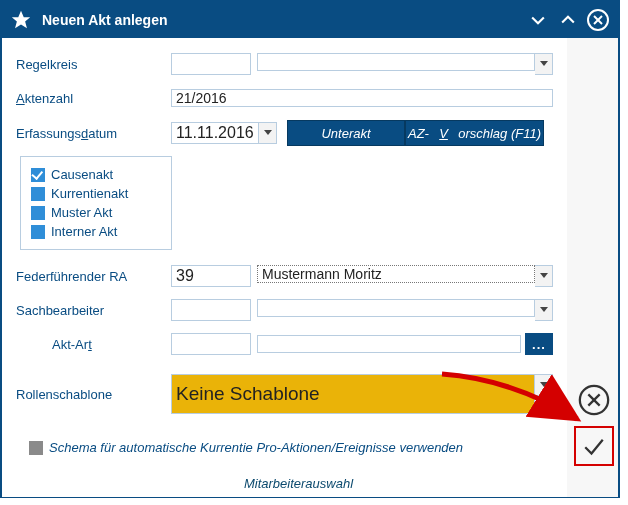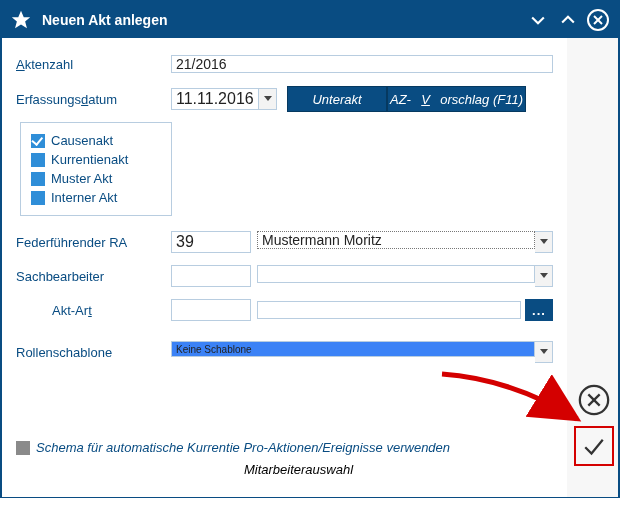--- a/index.html
+++ b/index.html
@@ -25,36 +25,36 @@
   .label .ul { text-decoration: underline; }
   .field-short { width: 80px; height: 22px; border: 1px solid #b8cde0; background: #fff; padding: 2px 4px; font-size: 16px; color: #222; }
   .field-med { width: 280px; height: 18px; border: 1px solid #b8cde0; background: #fff; padding: 0 4px; font-size: 14px; color: #222; position: relative; }
   .combo-std { position: relative; display: inline-flex; }
   .combo-std .field-dd { padding-right: 0;}
   .combo-std .dd-btn { width: 18px; height: 22px; border: 1px solid #b8cde0; border-left: none; background: #f3f3f3; display: flex; align-items: center; justify-content: center; }
 
   .gap { width: 6px; }
   .btn-blue { height: 26px; background: #094c82; color: #fff; font-style: italic; display: inline-flex; align-items: center; justify-content: center; border: 1px solid #063960; font-size: 13px; padding: 0 2px; }
   .btn-blue .ul { text-decoration: underline; }
-  .btn-unterakt { width: 100px; margin-left: 10px; }
+  .btn-unterakt { width: 118px; margin-left: 10px; }
   .btn-az { width: 139px; margin-left: 0; justify-content: space-between; }
 
   .checklist { border: 1px solid #b8cde0; background: #fff; padding: 8px 10px; width: 152px; margin: 4px 0 14px 4px; }
   .checklist .ck-row { display: flex; align-items: center; height: 19px; gap: 6px; color: #094c82; }
   .ckbox { width: 14px; height: 14px; background: #2f8ed8; display: inline-flex; align-items: center; justify-content: center; }
   .ckbox.checked::after { content: ""; width: 8px; height: 5px; border: 2px solid #fff; border-top: none; border-right: none; transform: rotate(-50deg) translate(0,-1px); }
 
   .dots-btn { width: 28px; height: 22px; background: #094c82; color: #fff; display: inline-flex; align-items: center; justify-content: center; margin-left: 4px; font-weight: bold; letter-spacing: 1px; }
 
   .sub-row { margin-top: 18px; }
-  .long-combo-field { width: 356px; height: 16px; border: 1px solid #b8cde0; background: #3b82f6; padding: 2px 4px; font-size: 10px; color: #222; }
-
-  .schema-row { position: absolute; bottom: 42px; left: 14px; display: flex; align-items: center; gap: 6px; font-style: italic; color: #094c82; }
+  .long-combo-field { width: 356px; height: 40px; border: 1px solid #b8cde0; background: #eab308; padding: 2px 4px; font-size: 19px; color: #222; }
+
+  .schema-row { position: absolute; bottom: 42px; left: 27px; display: flex; align-items: center; gap: 6px; font-style: italic; color: #094c82; }
   .schema-row .ckbox-grey { width: 14px; height: 14px; background: #8a8a8a; }
-  .footer-link { position: absolute; bottom: 20px; width: 100%; text-align: center; color: #000000; font-style: italic; }
+  .footer-link { position: absolute; bottom: 6px; width: 100%; text-align: center; color: #0c4a6e; font-style: italic; }
 
   .arrow { position: absolute; top: 362px; left: 430px; pointer-events: none; }
   .dotted { border: 1px dotted #777 !important; }
 </style>
 </head>
 <body>
 
 <div class="window">
 
   <div class="titlebar">
@@ -80,20 +80,33 @@
             <circle cx="12" cy="12" r="10"></circle>
             <line x1="8" y1="8" x2="16" y2="16"></line>
             <line x1="16" y1="8" x2="8" y2="16"></line>
           </svg>
       </span>
     </div>
   </div>
 
   <div class="content">
 
+    <div class="row">
+      <div class="label">Regelkreis</div>
+      <input class="field-short" value="" style="">
+      <span class="gap"></span>
+      <div class="combo-std">
+        <input class="field-med field-dd" style="width: 278px;" value="">
+        <div class="dd-btn">
+            <svg width="8" height="6">
+              <polygon points="0,0 8,0 4,5" fill="#444"></polygon>
+            </svg>
+          </div>
+      </div>
+    </div>
 
     <div class="row">
       <div class="label"><span class="ul">A</span><span>ktenzahl</span></div>
       <input class="field-med" style="width: 382px;" value="21/2016">
     </div>
 
     <div class="row">
       <div class="label"><span>Erfassungs</span><span class="ul">d</span><span>atum</span></div>
       <div class="combo-std">
         <input class="field-short field-dd" style="width: 88px;" value="11.11.2016">

